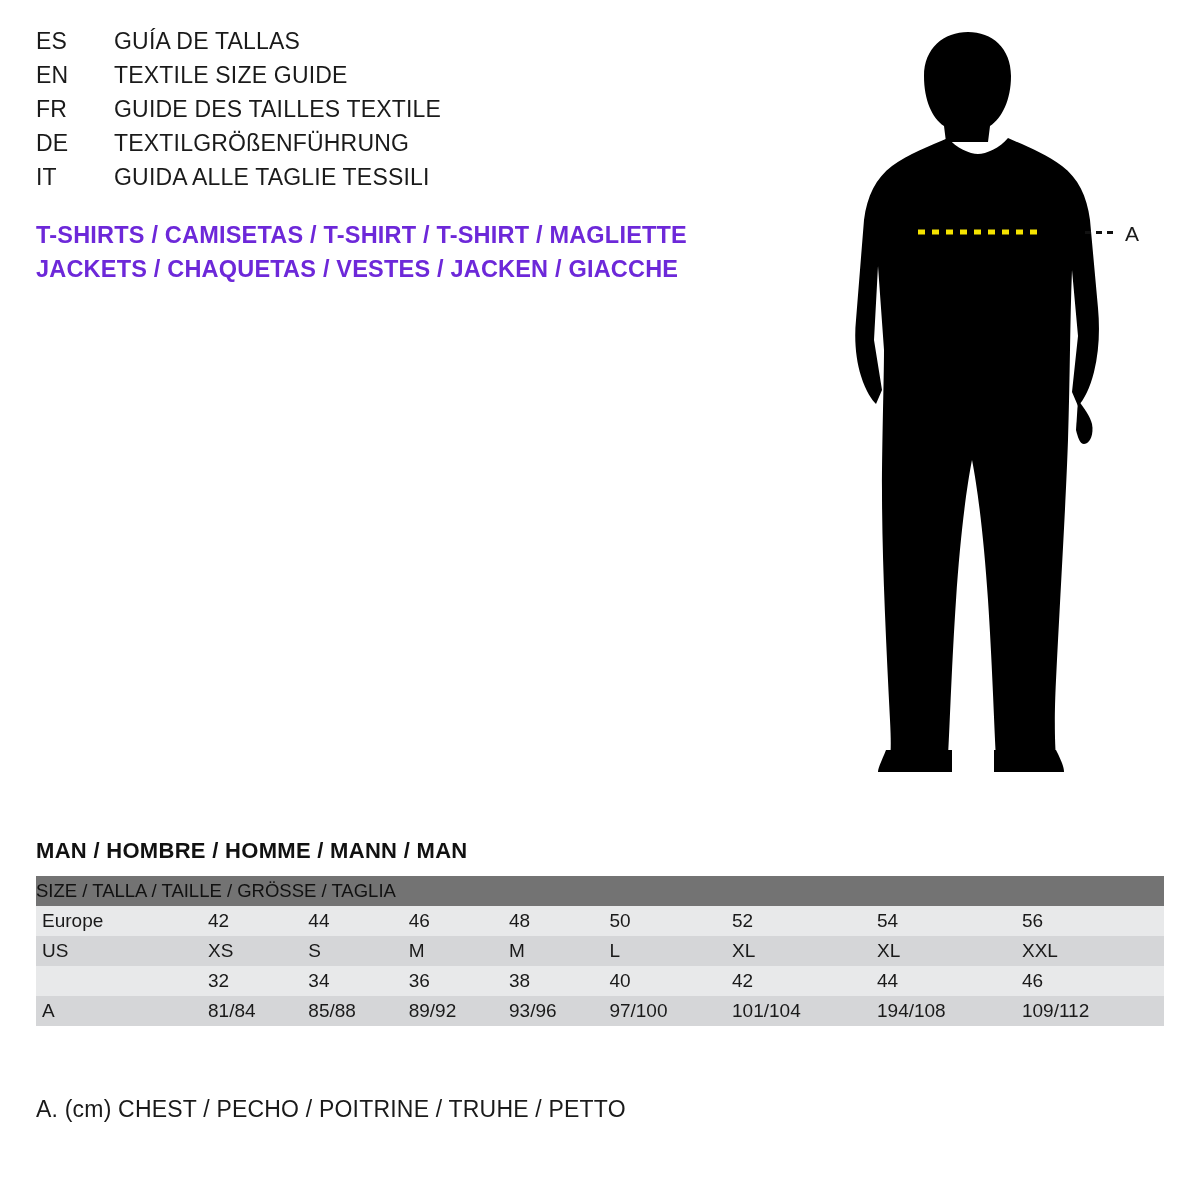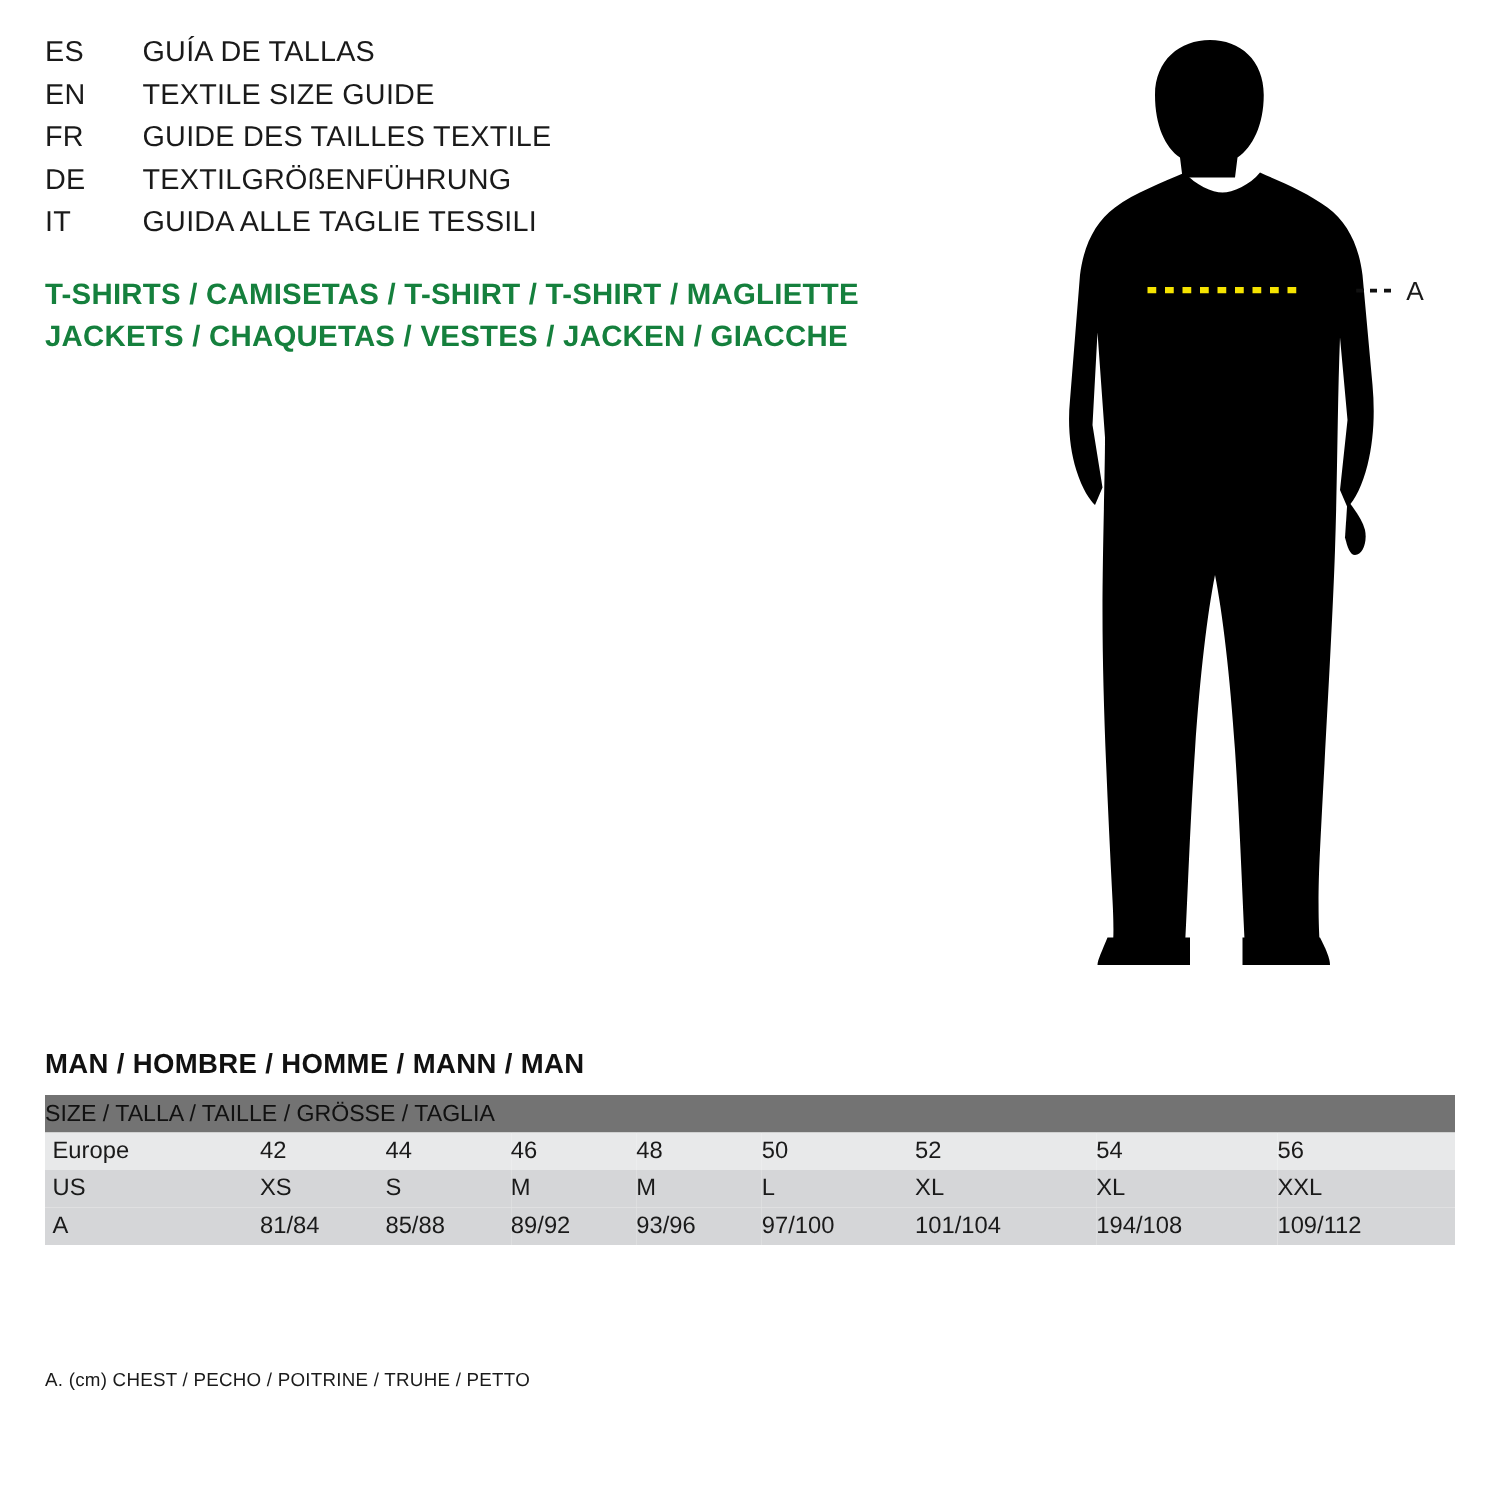--- a/index.html
+++ b/index.html
@@ -51,21 +51,21 @@
     left: 36px;
     top: 218px;
     width: 760px;
   }
   .category-line {
     font-size: 23.5px;
     font-weight: bold;
     letter-spacing: 0.2px;
     line-height: 34px;
     white-space: nowrap;
-    color: #15803d;
+    color: #6d28d9;
   }
 
   
   .figure-wrap {
     position: absolute;
     left: 820px;
     top: 20px;
     width: 360px;
     height: 770px;
   }
@@ -133,21 +133,21 @@
     font-size: 19px;
   }
   .cell-val {
     text-align: left;
     font-size: 19px;
   }
   .footnote {
     position: absolute;
     left: 36px;
     top: 1096px;
-    font-size: 15px;
+    font-size: 23px;
     color: #1a1a1a;
     letter-spacing: 0.2px;
   }
 </style>
 </head>
 <body>
 
 <div class="page">
 
   <div class="lang-block">
@@ -251,20 +251,31 @@
           <td class="cell-label">US</td>
           <td class="cell-val">XS</td>
           <td class="cell-val">S</td>
           <td class="cell-val">M</td>
           <td class="cell-val">M</td>
           <td class="cell-val">L</td>
           <td class="cell-val">XL</td>
           <td class="cell-val">XL</td>
           <td class="cell-val">XXL</td>
         </tr>
+        <tr class="row-light">
+          <td class="cell-label"></td>
+          <td class="cell-val">32</td>
+          <td class="cell-val">34</td>
+          <td class="cell-val">36</td>
+          <td class="cell-val">38</td>
+          <td class="cell-val">40</td>
+          <td class="cell-val">42</td>
+          <td class="cell-val">44</td>
+          <td class="cell-val">46</td>
+        </tr>
         <tr class="row-dark">
           <td class="cell-label">A</td>
           <td class="cell-val">81/84</td>
           <td class="cell-val">85/88</td>
           <td class="cell-val">89/92</td>
           <td class="cell-val">93/96</td>
           <td class="cell-val">97/100</td>
           <td class="cell-val">101/104</td>
           <td class="cell-val">194/108</td>
           <td class="cell-val">109/112</td>

